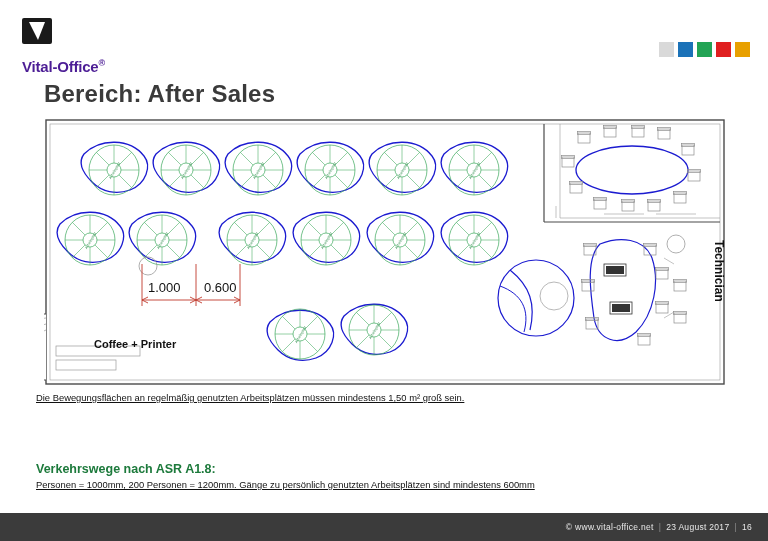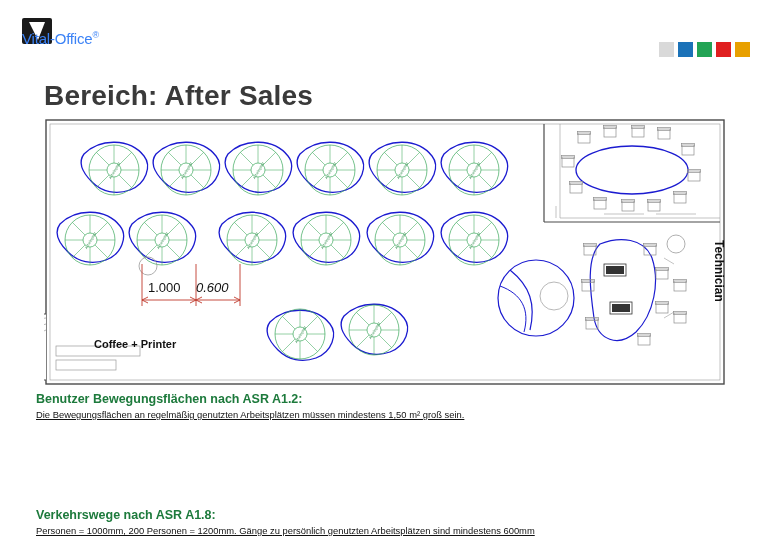--- a/index.html
+++ b/index.html
@@ -52,24 +52,24 @@
     top: 4px;
     width: 0;
     height: 0;
     border-left: 9px solid transparent;
     border-right: 7px solid transparent;
     border-top: 18px solid #ffffff;
   }
   .logo-text {
     position: absolute;
     left: 0;
-    top: 12px;
+    top: 40px;
     font-size: 15px;
-    font-weight: normal;
-    color: #3b82f6;
+    font-weight: bold;
+    color: #4c1d95;
     letter-spacing: -0.2px;
     white-space: nowrap;
   }
   .logo-text .reg {
     font-size: 9px;
     vertical-align: super;
   }
   .tagline {
     position: absolute;
     right: 18px;
@@ -93,21 +93,21 @@
   .swatch {
     width: 15px;
     height: 15px;
   }
 
   
   .page-title {
     position: absolute;
     left: 44px;
     top: 80px;
-    font-size: 28px;
+    font-size: 24px;
     font-weight: bold;
     color: #3a3a3a;
     letter-spacing: 0.2px;
   }
 
   
   .plan {
     position: absolute;
     left: 44px;
     top: 118px;
@@ -145,21 +145,21 @@
     color: #111111;
   }
 
   
   .text-block {
     position: absolute;
     left: 36px;
     width: 700px;
   }
   .tb1 { top: 392px; }
-  .tb2 { top: 462px; margin-top: 46px; }
+  .tb2 { top: 462px; }
   .sec-head {
     font-size: 12.5px;
     font-weight: bold;
     color: #1d7a3c;
     margin-bottom: 3px;
   }
   .sec-body {
     font-size: 9.4px;
     color: #111111;
     line-height: 1.38;
@@ -338,34 +338,38 @@
         <line x1="98" y1="146" x2="98" y2="188"></line>
         <line x1="152" y1="146" x2="152" y2="188"></line>
         <line x1="196" y1="146" x2="196" y2="188"></line>
         <line x1="98" y1="182" x2="152" y2="182"></line>
         <line x1="152" y1="182" x2="196" y2="182"></line>
         <path d="M98,182 l6,-3 M98,182 l6,3 M152,182 l-6,-3 M152,182 l-6,3 M152,182 l6,-3 M152,182 l6,3 M196,182 l-6,-3 M196,182 l-6,3"></path>
       </g>
     </svg>
 
     <div class="dim-text" style="left:104px; top:162px;">1.000</div>
-    <div class="dim-text" style="left:152px; top:162px;font-style:italic;">0.600</div>
+    <div class="dim-text" style="left:160px; top:162px;">0.600</div>
 
     <div class="plan-label coffee-label">Coffee + Printer</div>
   </div>
   <div class="tech-label">Technician</div>
 
   <div class="text-block tb1">
-    <div class="sec-head">Benutzer Bewegungsflächen nach ASR A1.2:</div>
     <div class="sec-body">
       <div>Die Bewegungsflächen an regelmäßig genutzten Arbeitsplätzen müssen mindestens 1,50 m² groß sein.</div>
     </div>
   </div>
 
   <div class="text-block tb2">
     <div class="sec-head">Verkehrswege nach ASR A1.8:</div>
     <div class="sec-body">
       <div>Personen = 1000mm, 200 Personen = 1200mm. Gänge zu persönlich genutzten Arbeitsplätzen sind mindestens 600mm</div>
     </div>
   </div>
 
+  <div class="footer">
+    <div class="footer-right">
+      <span>©  www.vital-office.net</span><span class="footer-sep">|</span><span>23 August 2017</span><span class="footer-sep">|</span><span>16</span>
+    </div>
+  </div>
 
 </div>
 
 </body></html>

